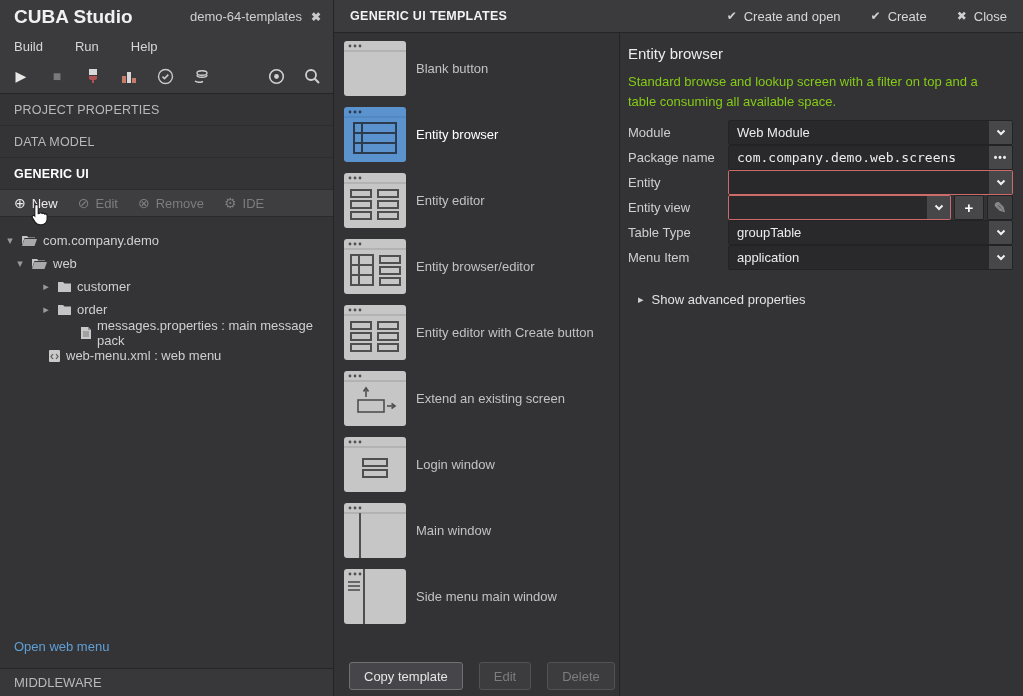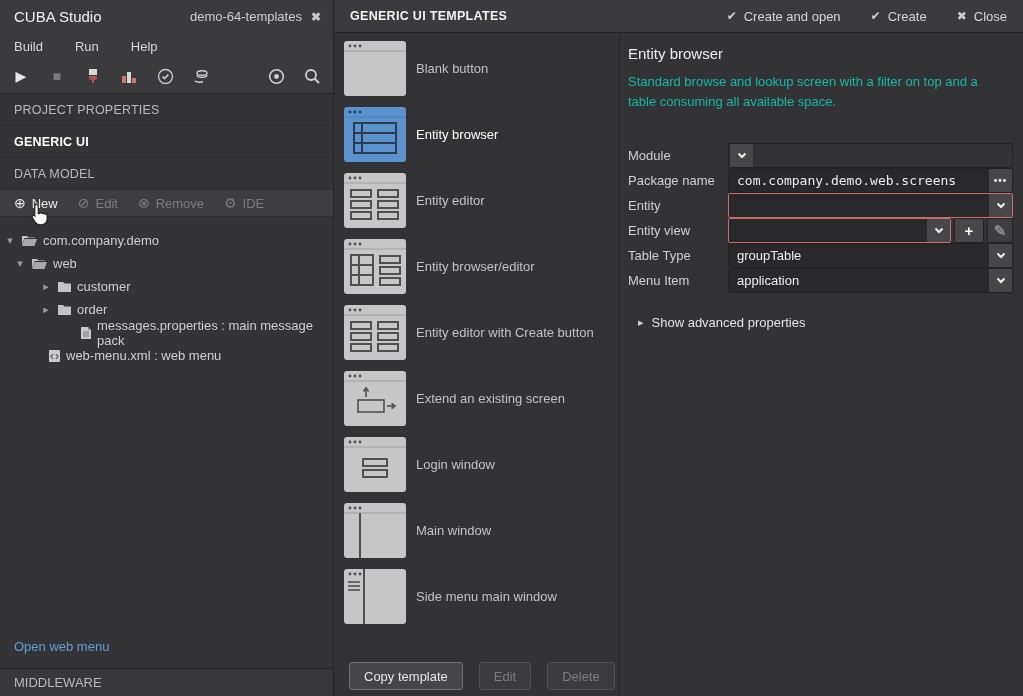--- a/index.html
+++ b/index.html
@@ -6,21 +6,21 @@
   html,body { background:#1e1e1f; }
   body { font-family:"Liberation Sans", sans-serif; }
   .app { position:relative; width:1023px; height:696px; background:#333335; color:#d4d4d4;
          display:flex; overflow:hidden; font-size:13px; }
 
   
   .left-panel { width:334px; flex:0 0 334px; display:flex; flex-direction:column;
                 border-right:1px solid #242426; background:#343436; }
   .left-top { background:#3b3b3d; border-bottom:1px solid #252527; }
   .left-title-row { height:33px; display:flex; align-items:center; padding:0 12px 0 14px; }
-  .app-title { font-size:15px; font-weight:normal; color:#f0f0f0; }
+  .app-title { font-size:19px; font-weight:bold; color:#f0f0f0; }
   .project-tab { margin-left:auto; display:flex; align-items:center; gap:9px; color:#cfcfcf; }
   .tab-close { font-weight:bold; color:#c9c9c9; font-size:12px; cursor:default; }
   .menu-row { height:26px; display:flex; align-items:center; gap:32px; padding:0 14px; color:#d6d6d6; }
   .menu-row span { cursor:default; }
   .toolbar-row { height:34px; display:flex; align-items:center; padding:0 12px; gap:18px; }
   .toolbar-row .spacer { flex:1; }
   .tb-icon { width:18px; height:18px; display:flex; align-items:center; justify-content:center; }
   .play-glyph { color:#e8e8e8; font-size:14px; }
   .stop-glyph { color:#7a7a7c; font-size:14px; }
 
@@ -67,21 +67,21 @@
 
   .tpl-buttons { margin-top:auto; display:flex; gap:16px; padding:0 0 0 5px; }
   .btn { height:28px; padding:0 14px; display:flex; align-items:center; justify-content:center;
          background:#46464a; border:1px solid #707073; border-radius:3px; color:#e6e6e6; cursor:default; }
   .btn.disabled { background:#3c3c3f; border-color:#525255; color:#7d7d7f; }
   .btn.wide { min-width:106px; }
 
   
   .details-panel { flex:1; padding:12px 10px 0 8px; }
   .details-title { font-size:15px; color:#ececec; margin-bottom:10px; }
-  .details-desc { color:#14b8a6; line-height:1.55; max-width:378px; margin-bottom:31px; }
+  .details-desc { color:#84cc16; line-height:1.55; max-width:378px; margin-bottom:8px; }
 
   .form-row { display:flex; align-items:center; }
   .form-label { width:100px; flex:0 0 100px; color:#cfcfcf; }
   .field { flex:1; height:25px; display:flex; align-items:stretch; }
   .combo { flex:1; display:flex; border:1px solid #232325; border-radius:2px; overflow:hidden; }
   .combo.invalid { border:1px solid #cd6a6a; }
   .combo-text { flex:1; background:#29292b; display:flex; align-items:center; padding:0 8px; color:#ececec; }
   .combo-text.mono { font-family:"DejaVu Sans Mono", monospace; font-size:13px; }
   .combo-btn { width:24px; background:#47474a; border-left:1px solid #2a2a2c;
                display:flex; align-items:center; justify-content:center; color:#f0f0f0; }
@@ -156,22 +156,22 @@
         <span class="tb-icon">
           <svg width="17" height="17" viewBox="0 0 17 17">
               <circle cx="7" cy="7" r="5" fill="none" stroke="#d0d0d0" stroke-width="1.8"></circle>
               <path d="M10.8 10.8L15 15" stroke="#d0d0d0" stroke-width="2"></path>
             </svg>
         </span>
       </div>
     </div>
 
     <div class="section-row">PROJECT PROPERTIES</div>
+    <div class="section-row">DATA MODEL</div>
     <div class="section-row active">GENERIC UI</div>
-    <div class="section-row">DATA MODEL</div>
 
     <div class="action-bar">
       <span class="action-item enabled">
         <span class="a-icon">⊕</span>
         <span>New</span>
       </span>
       <span class="action-item">
         <span class="a-icon">⊘</span>
         <span>Edit</span>
       </span>
@@ -414,20 +414,21 @@
       </div>
 
       <div class="details-panel">
         <div class="details-title">Entity browser</div>
         <div class="details-desc">Standard browse and lookup screen with a filter on top and a table consuming all available space.</div>
 
         <div class="form-row">
           <span class="form-label">Module</span>
           <span class="field">
             <span class="combo">
+              <span class="combo-text">Web Module</span>
               <span class="combo-btn">
                 <svg width="10" height="7" viewBox="0 0 10 7">
                     <path d="M1.5 1.5 L5 5 L8.5 1.5" fill="none" stroke="#f0f0f0" stroke-width="2"></path>
                   </svg>
               </span>
             </span>
           </span>
         </div>
 
         <div class="form-row">

